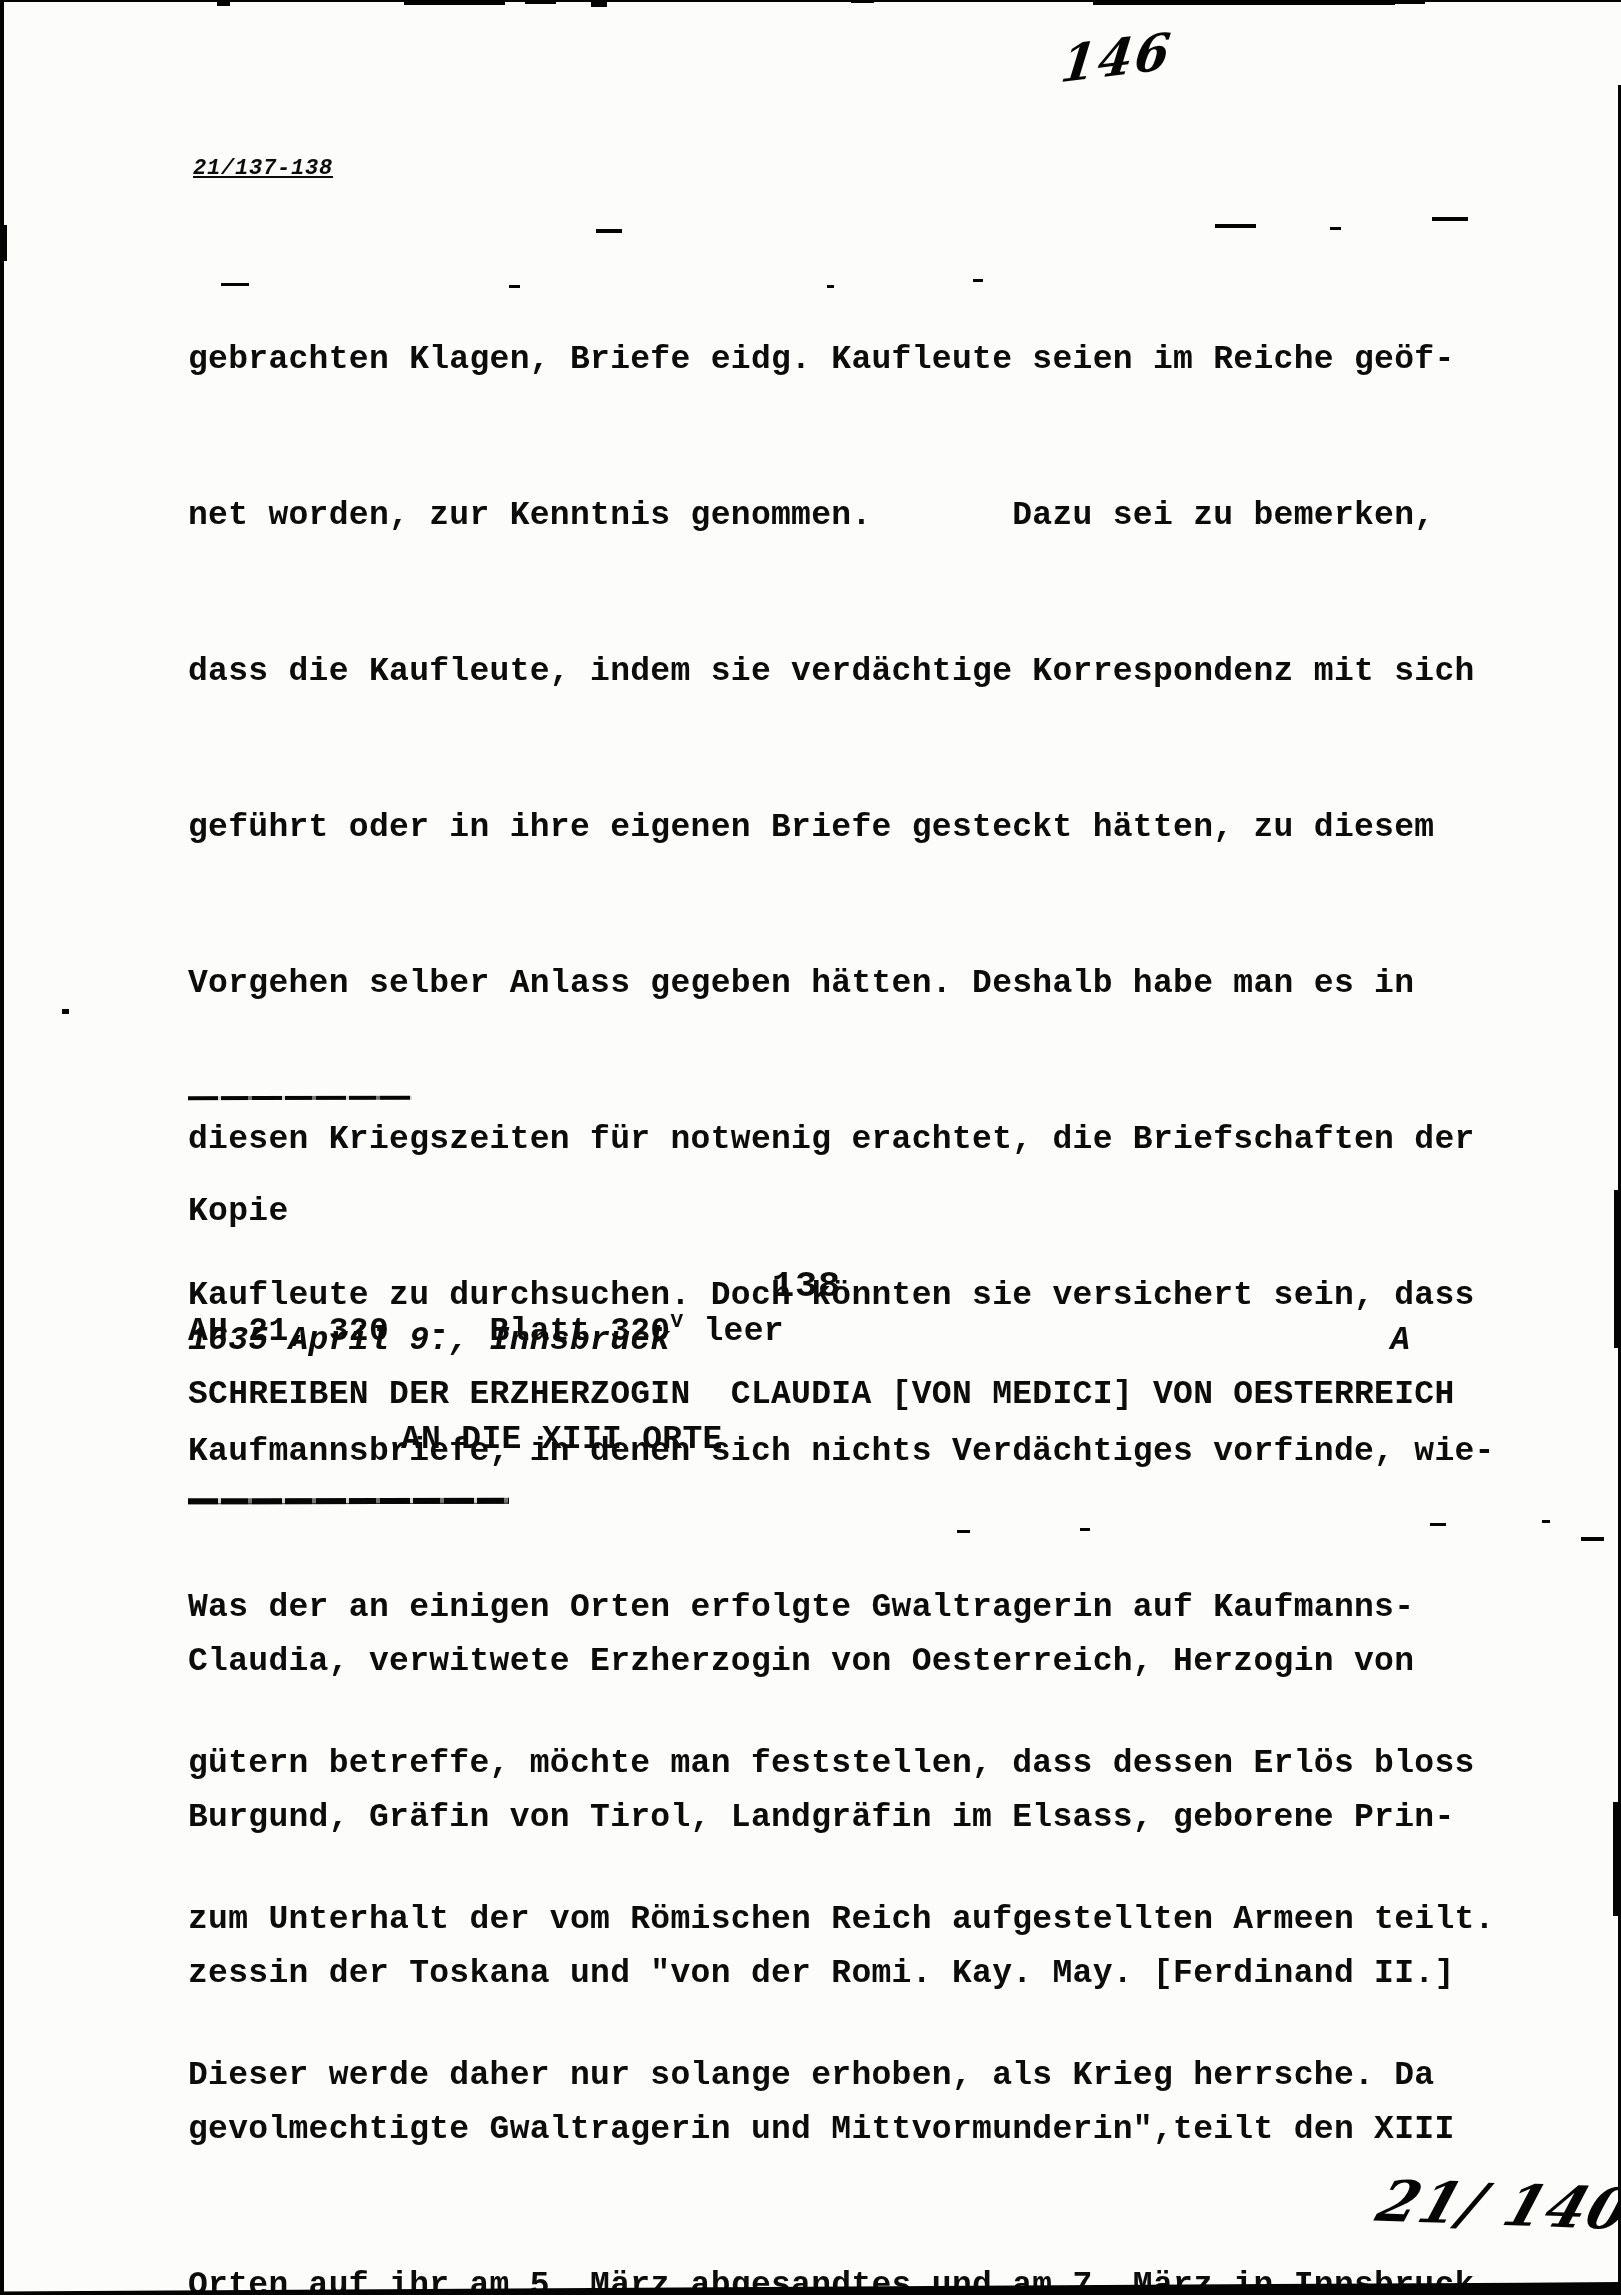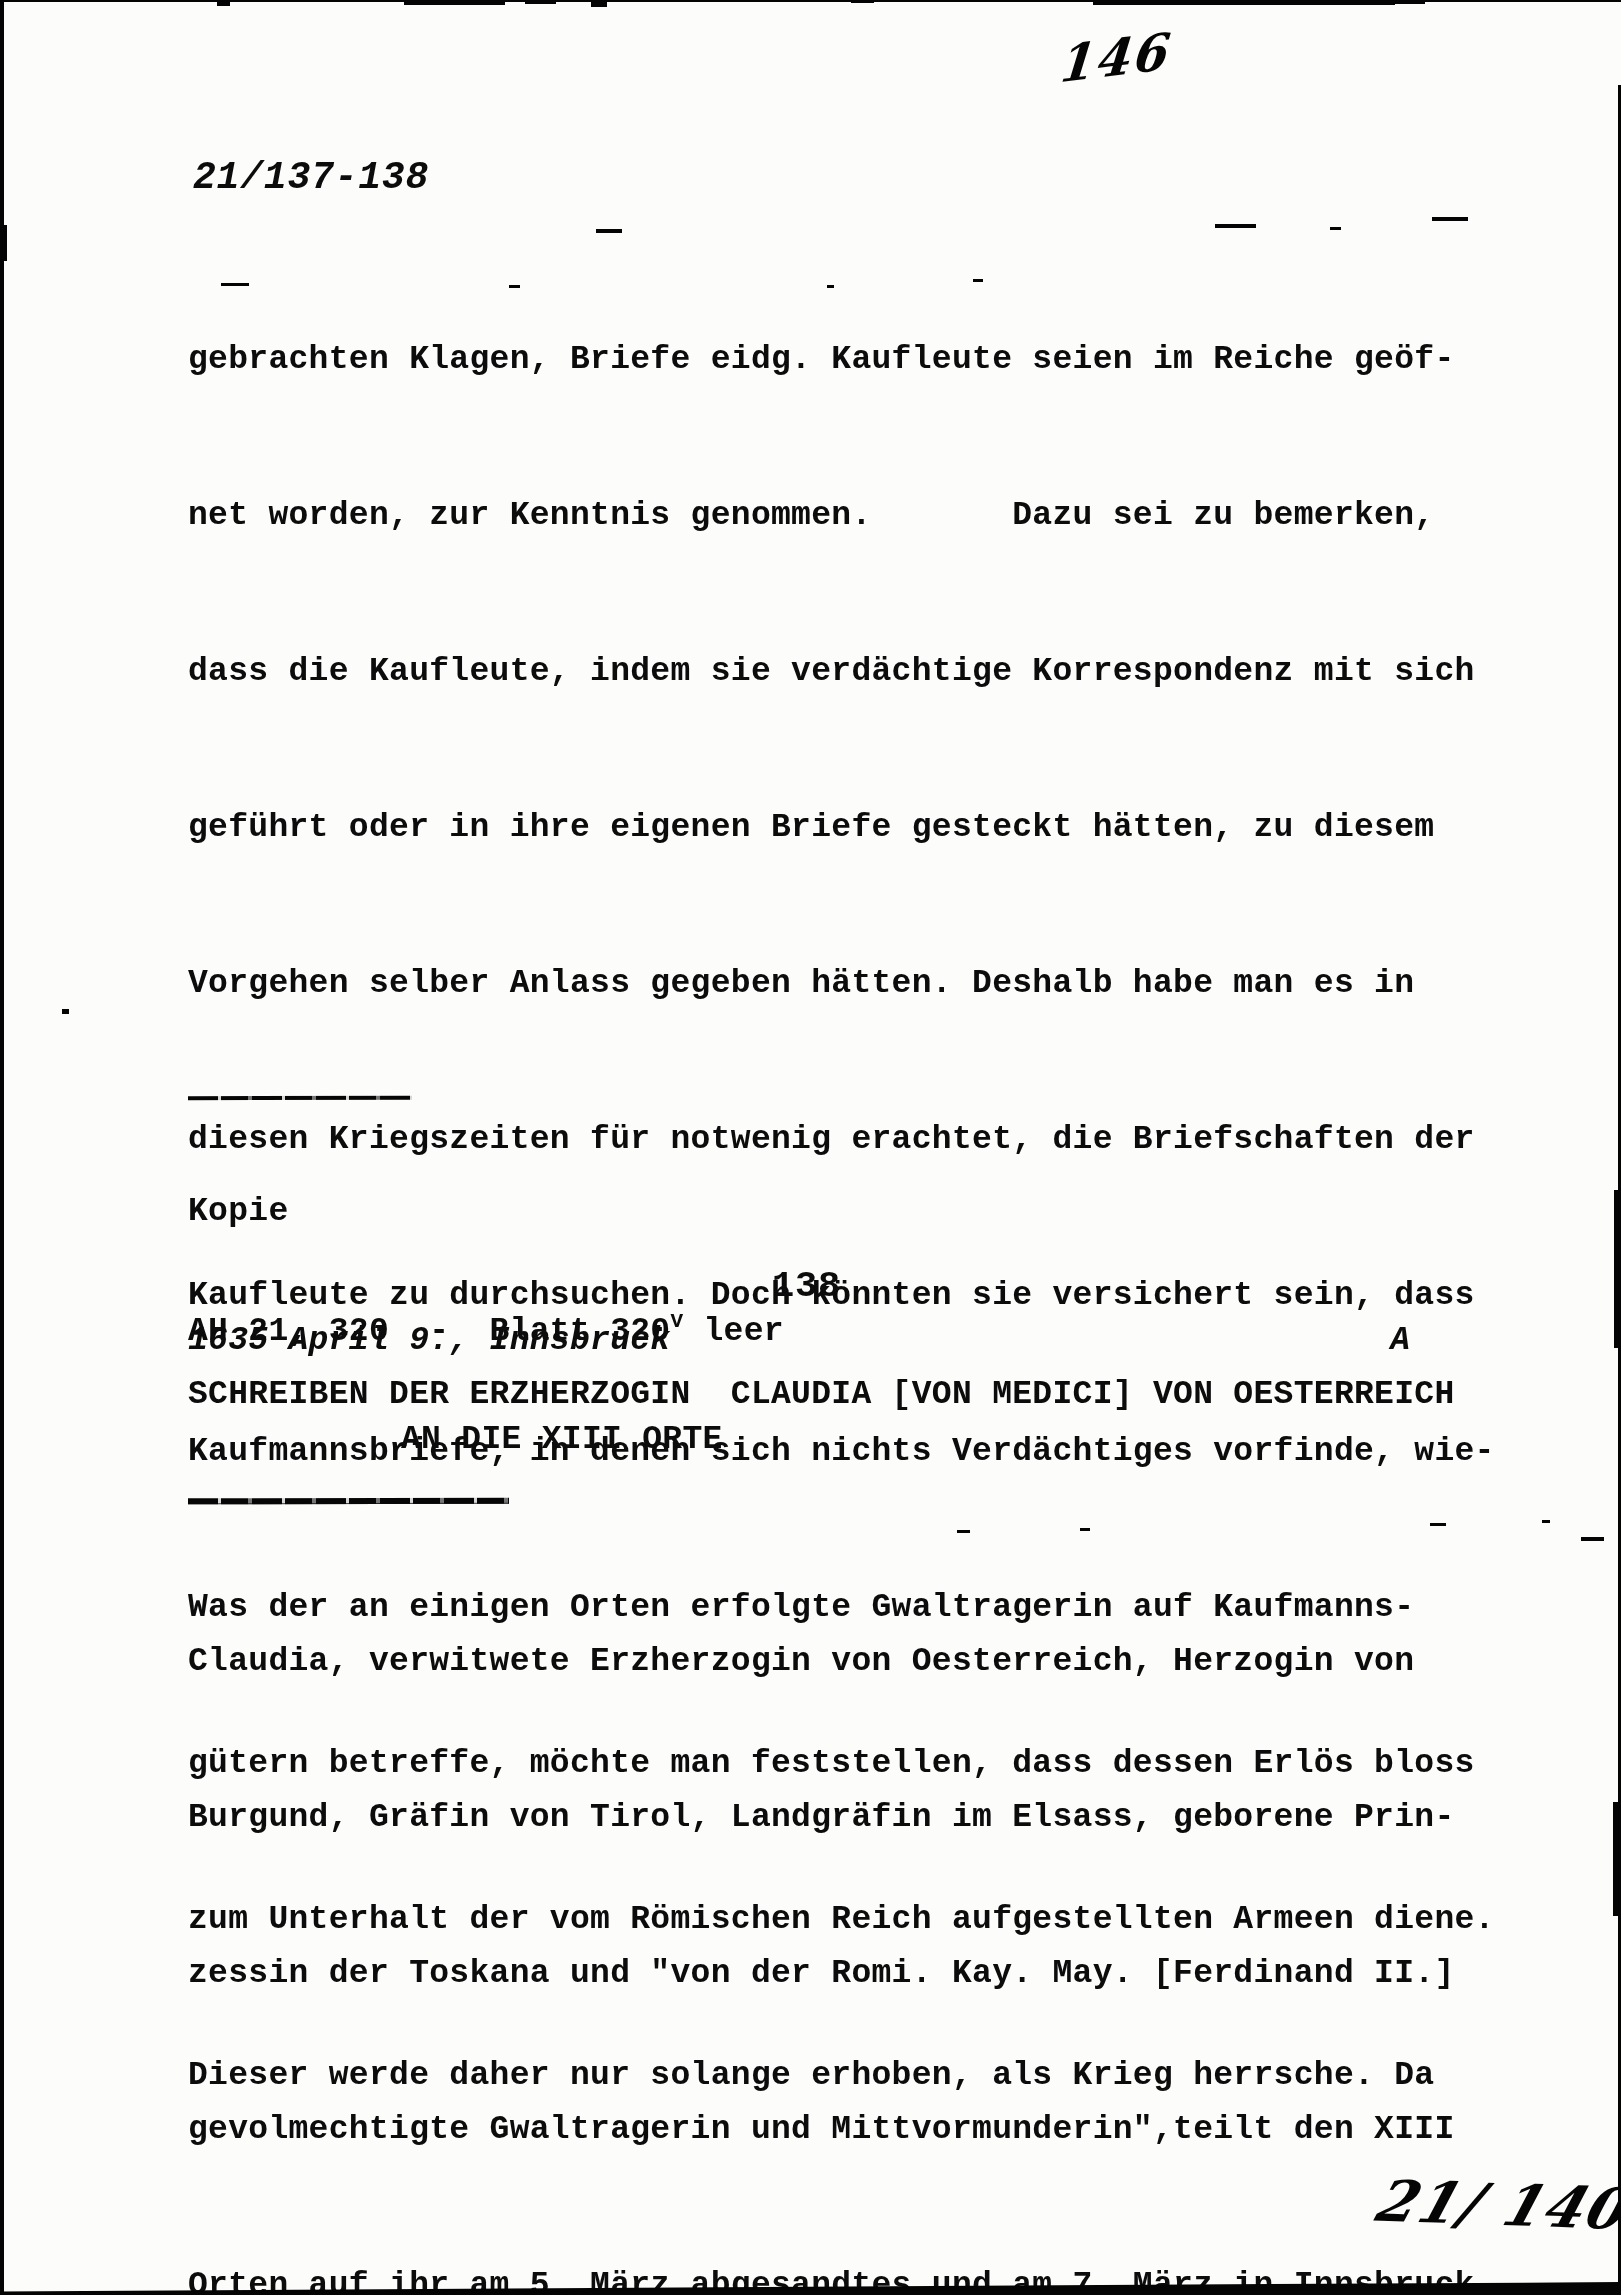--- a/index.html
+++ b/index.html
@@ -19,22 +19,23 @@
     font-size:33px;
     color:#0c0c0c;
     white-space:pre;
     letter-spacing:0.3px;
   }
   .para{line-height:52px;}
   .para > div{white-space:pre;}
   .docref{
     top:156px;left:193px;
     font-style:italic;
-    font-size:38px;
+    font-size:22px;
     letter-spacing:0.8px;
+    text-decoration:underline;
   }
   .copy-note{top:1112px;left:188px;line-height:40px;}
   .copy-note sup{font-size:21px;vertical-align:0;display:inline-block;transform:translateY(-13px);}
   .entry-number{
     top:1265px;left:186px;width:1241px;
     text-align:center;
     font-size:37px;line-height:42px;
     letter-spacing:0.8px;
   }
   .date-row{
@@ -92,21 +93,21 @@
     <div>gebrachten Klagen, Briefe eidg. Kaufleute seien im Reiche geöf-</div>
     <div>net worden, zur Kenntnis genommen.       Dazu sei zu bemerken,</div>
     <div>dass die Kaufleute, indem sie verdächtige Korrespondenz mit sich</div>
     <div>geführt oder in ihre eigenen Briefe gesteckt hätten, zu diesem</div>
     <div>Vorgehen selber Anlass gegeben hätten. Deshalb habe man es in</div>
     <div>diesen Kriegszeiten für notwenig erachtet, die Briefschaften der</div>
     <div>Kaufleute zu durchsuchen. Doch könnten sie versichert sein, dass</div>
     <div>Kaufmannsbriefe, in denen sich nichts Verdächtiges vorfinde, wie-</div>
     <div>Was der an einigen Orten erfolgte Gwaltragerin auf Kaufmanns-</div>
     <div>gütern betreffe, möchte man feststellen, dass dessen Erlös bloss</div>
-    <div>zum Unterhalt der vom Römischen Reich aufgestellten Armeen diene.</div>
+    <div>zum Unterhalt der vom Römischen Reich aufgestellten Armeen teilt.</div>
     <div>Dieser werde daher nur solange erhoben, als Krieg herrsche. Da</div>
     
     
     
   </div>
 
   <div class="rule rule-1"></div>
 
   <div class="mono copy-note">
     <div>Kopie</div>

